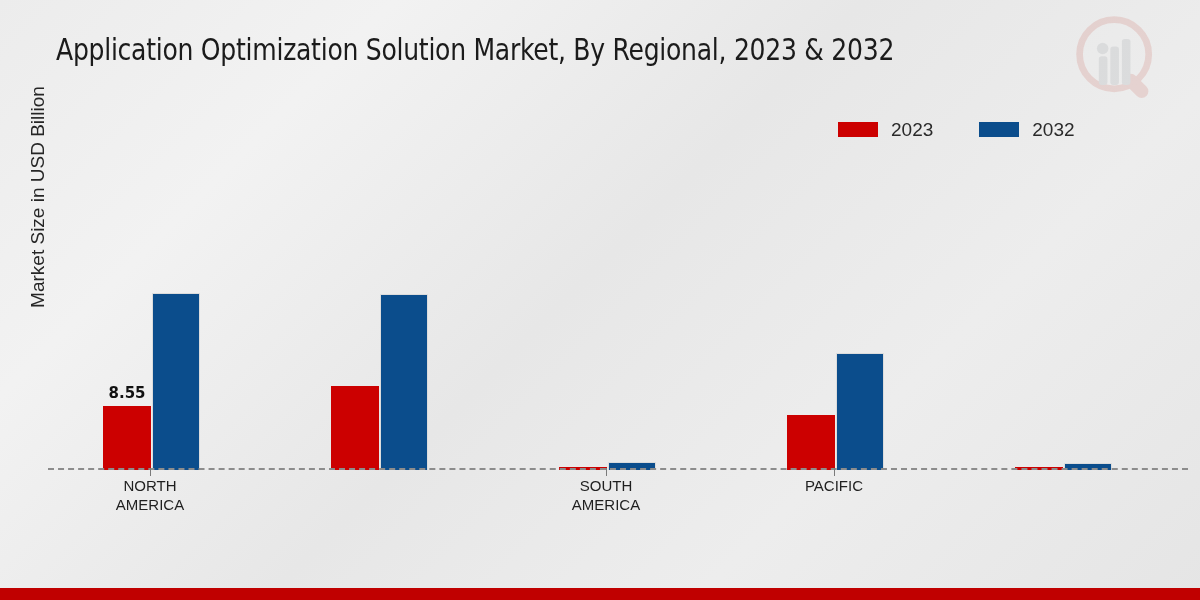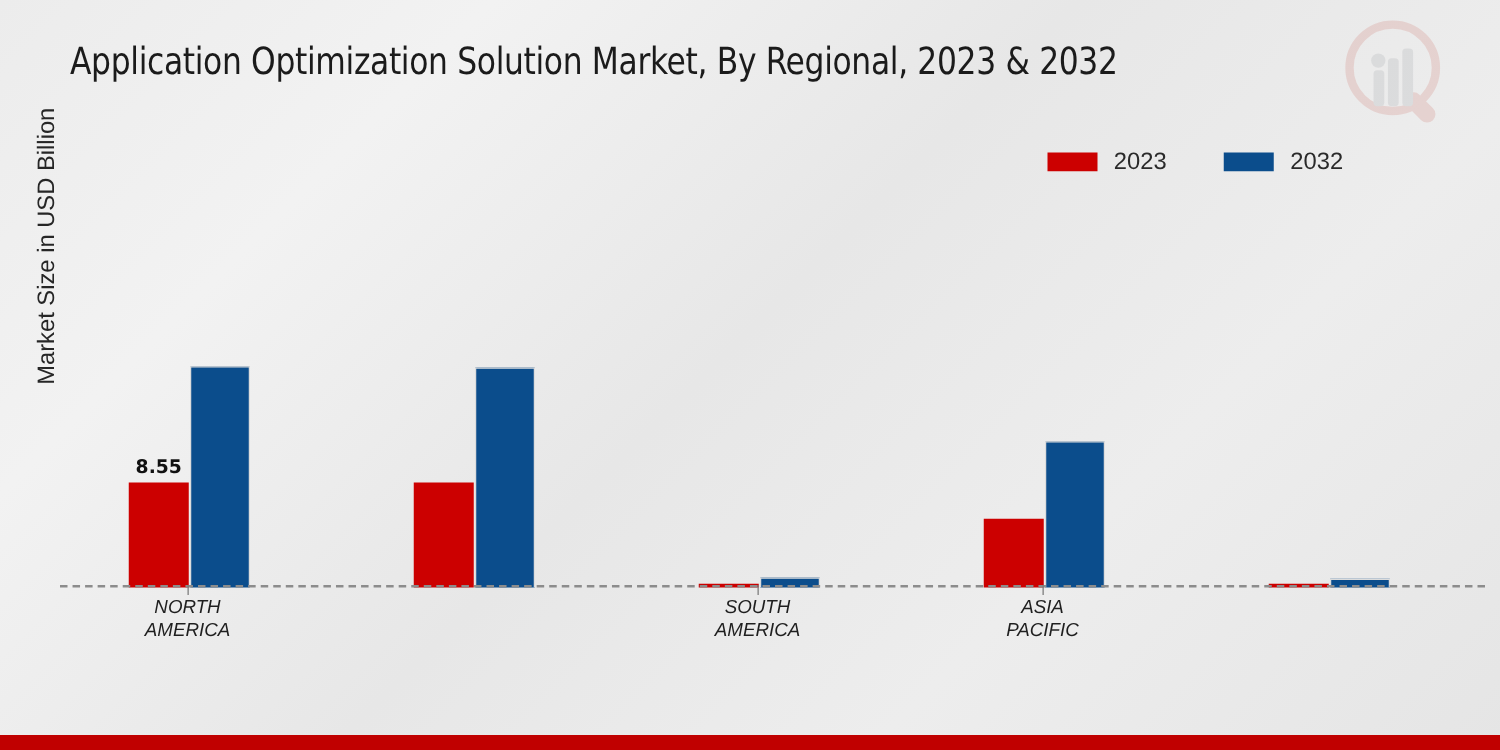--- a/index.html
+++ b/index.html
@@ -147,21 +147,21 @@
   .cat-label {
     position: absolute;
     top: 0;
     width: 160px;
     text-align: center;
     font-size: 15px;
     color: #1f1f1f;
     line-height: 19px;
     font-family: "Liberation Sans", sans-serif;
   }
-  .cat-label span { display: block; font-style: italic; }
+  .cat-label span { display: block; }
 
   .tick {
     position: absolute;
     top: -8px;
     left: 50%;
     width: 1px;
     height: 8px;
     background: #7a7a7a;
   }
 
@@ -202,21 +202,21 @@
       <span class="legend-swatch" style="background:#0b4d8c"></span>
       <span class="legend-label">2032</span>
     </div>
   </div>
 
   <div class="y-axis-title">Market Size in USD Billion</div>
 
   <div class="plot">
 
     <div class="group" style="left:52px;">
-      <div class="bar y2023" style="height:84px;">
+      <div class="bar y2023" style="height:64px;">
         <span class="bar-value">8.55</span>
       </div>
       <div class="bar y2032" style="height:177px;"></div>
     </div>
 
     <div class="group" style="left:280px;">
       <div class="bar y2023" style="height:84px;"></div>
       <div class="bar y2032" style="height:176px;"></div>
     </div>
 
@@ -248,21 +248,20 @@
 
 
     <div class="cat-label" style="left:478px;">
       <span class="tick"></span>
       <span>SOUTH</span>
       <span>AMERICA</span>
     </div>
 
     <div class="cat-label" style="left:706px;">
       <span class="tick"></span>
-      <span>ASIA</span>
       <span>PACIFIC</span>
     </div>
 
   </div>
 
   <div class="footer-bar"></div>
 
 </div>
 
 </body></html>

